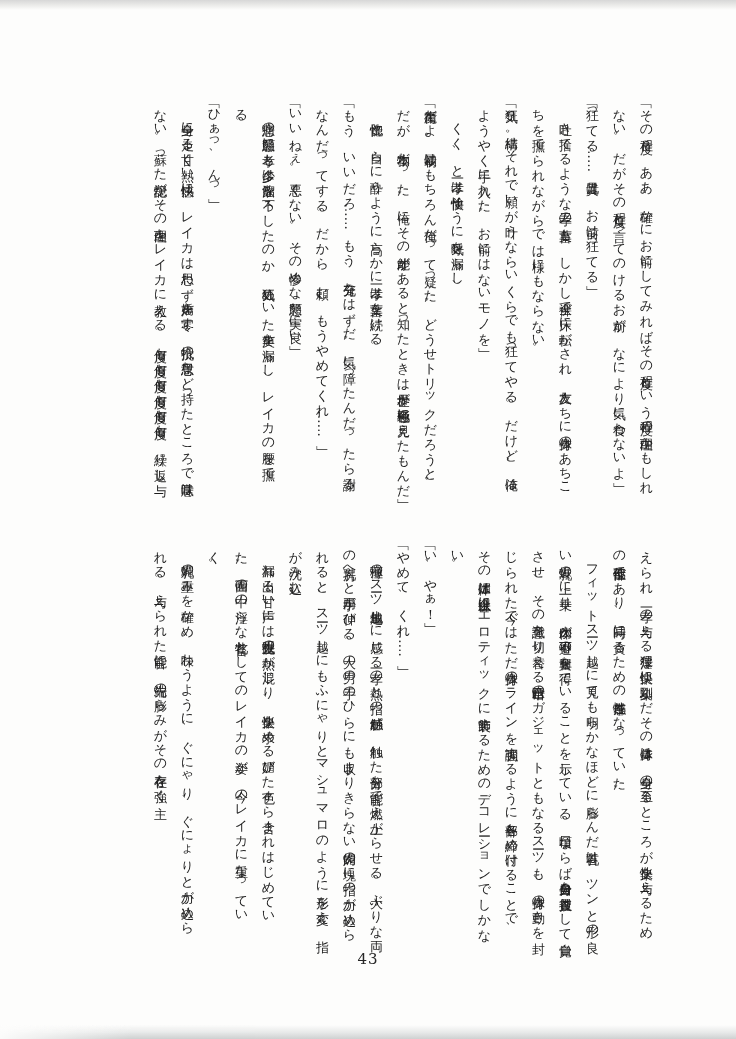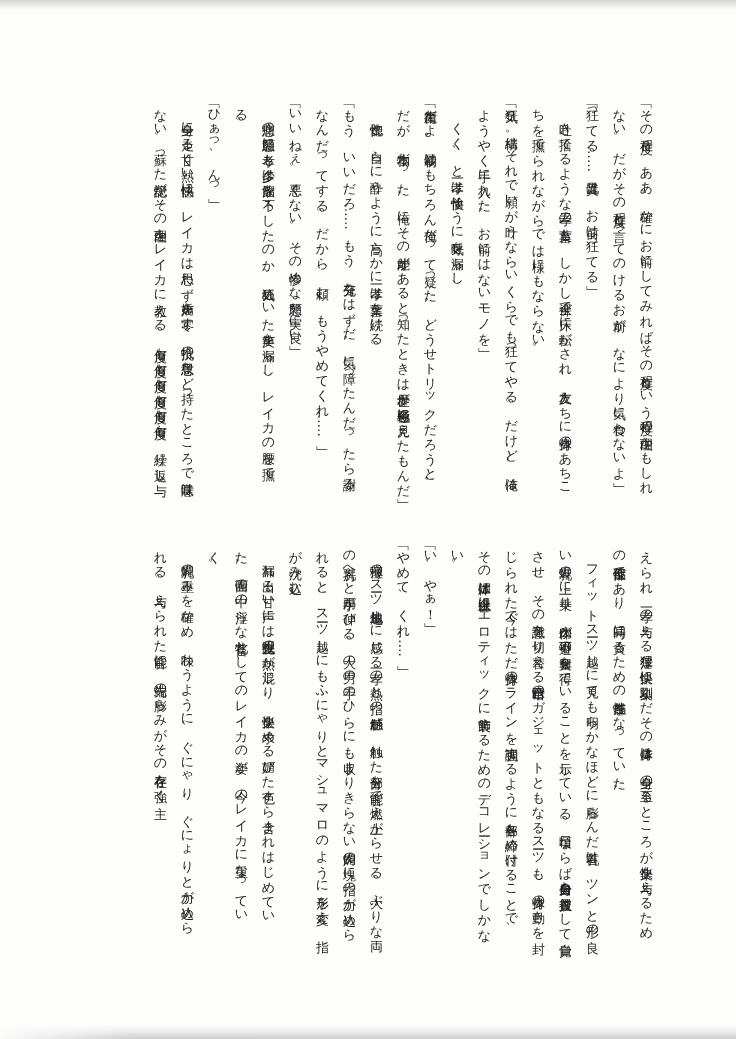--- a/index.html
+++ b/index.html
@@ -89,15 +89,16 @@
   <div class="text-block block-bottom" id="bottom-block">
       <p class="para">えられ、一孝の与える淫猥な快楽に馴染んだその身体は、全身の至るところが快楽を与えるための奉仕部位であり、同時に貪るための性感帯となっていた。</p>
       <p class="para indent">フィットスーツ越しに見ても明らかなほどに膨らんだ乳首は、ツンと形の良い爆乳の上に乗り、肉体が不可避の興奮を得ていることを示している。日頃ならば自分自身を捜査員として自覚させ、その意識を切り替える自己暗示のガジェットともなるスーツも、身体の動きを封じられた今ではただ身体のラインを強調するように各部を締め付けることで、その媚体は全裸以上にエロティックに装飾するためのデコレーションでしかない。</p>
       <p class="para">「い、やぁ！」</p>
       <p class="para">「やめて、くれ……」</p>
       <p class="para indent">極薄のスーツ生地越しに感じる一孝の熱と指の感触が、触れた部分を官能で燃え上がらせる。大ぶりな両の乳房へと両手が伸びる。大の男の手のひらにも収まりきらない媚肉の塊に指の力が込められると、スーツ越しにもふにゃりとマシュマロのように形を変え、指が沈み込む。</p>
       <p class="para indent">漏れ出る甘い声には先程以上の熱が混じり、快楽を求める媚びた色すら含まれはじめていた。画面の中の淫らな牝畜としてのレイカの姿が、今のレイカに重なっていく。</p>
       <p class="para indent">媚乳の重みを確かめ、味わうように、ぐにゃり、ぐにょりと力が込められる。与えられた官能に、先端の膨らみがその存在を強く主</p>
     </div>
 
+  <div class="page-number">43</div>
 
   <div class="scan-edge-bottom"></div>
 </div>
 
 </body></html>

